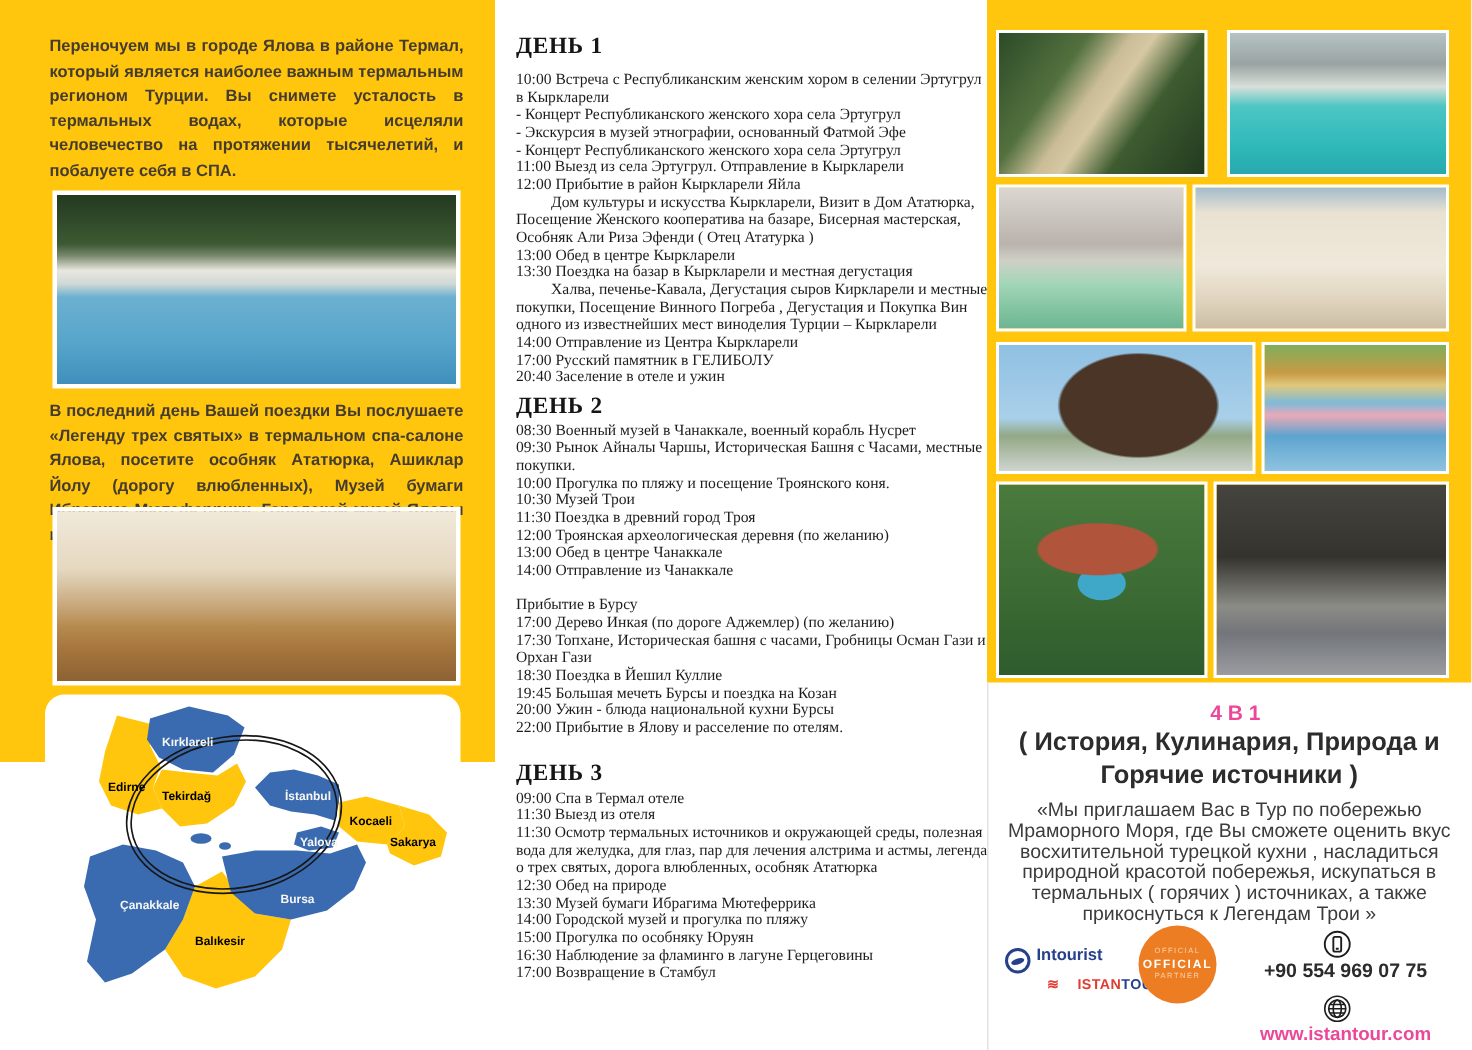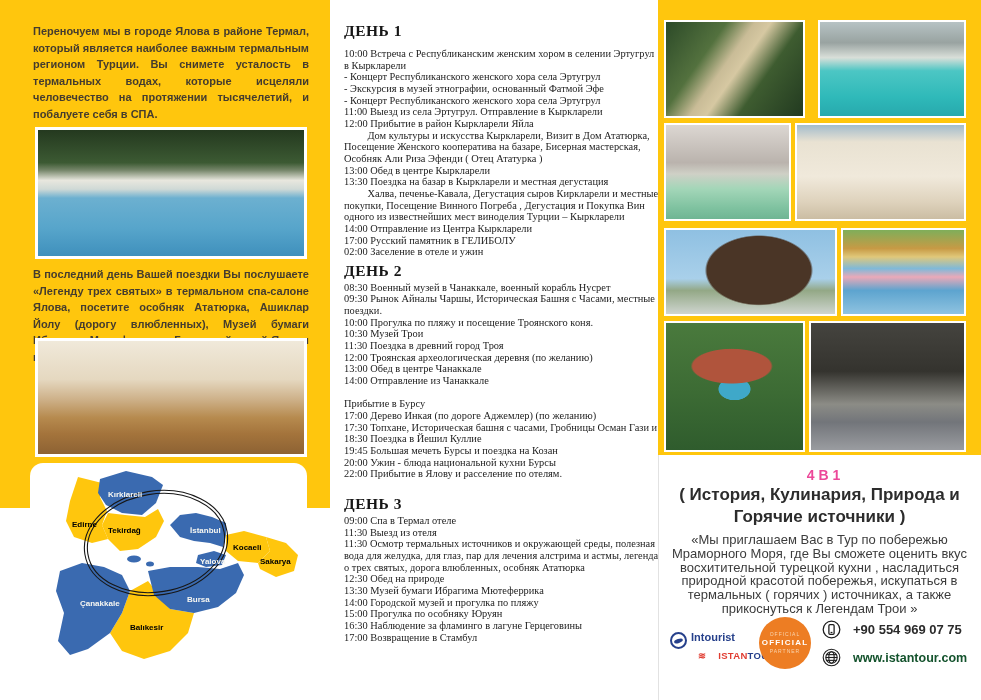--- a/index.html
+++ b/index.html
@@ -71,24 +71,24 @@
   .ist-red{color:#e03c31;margin-left:12px;}
   .ist-blue{color:#26408b;}
 
   .badge{left:759px;top:617px;width:52px;height:52px;border-radius:50%;background:#ed7d23;
          display:flex;flex-direction:column;align-items:center;justify-content:center;
          text-align:center;color:#ffffff;}
   .badge .b-small{font-size:5px;letter-spacing:1px;color:#f9d4ae;line-height:7px;}
   .badge .b-big{font-size:8px;font-weight:bold;letter-spacing:1.2px;line-height:10px;color:#ffffff;}
 
   .contact{left:822px;top:620px;width:150px;}
-  .c-row{display:flex;align-items:center;margin-bottom:9px;}
+  .c-row{display:flex;align-items:center;margin-bottom:9px;flex-direction:column;}
   .c-icon{width:19px;height:19px;margin-right:12px;flex:0 0 auto;}
   .c-phone{font-size:13px;font-weight:600;color:#2b2b2b;}
-  .c-web{font-size:12.5px;font-weight:bold;color:#14532d;}
+  .c-web{font-size:12.5px;font-weight:bold;color:#ec4899;}
 </style>
 </head>
 <body>
 
 <div class="abs panel-left">
   <p class="lp-text lp-p1">Переночуем мы в городе Ялова в районе Термал, который является наиболее важным термальным регионом Турции. Вы снимете усталость в термальных водах, которые исцеляли человечество на протяжении тысячелетий, и побалуете себя в СПА.</p>
   <div class="photo lp-photo1"></div>
   <p class="lp-text lp-p2">В последний день Вашей поездки Вы послушаете «Легенду трех святых» в термальном спа-салоне Ялова, посетите особняк Ататюрка, Ашиклар Йолу (дорогу влюбленных), Музей бумаги Ибрагима Мютеферрики, Городской музей Яловы и.</p>
   <div class="photo lp-photo2"></div>
 
@@ -141,38 +141,39 @@
       <div class="tline">&nbsp;&nbsp;&nbsp;&nbsp;&nbsp;&nbsp;&nbsp;&nbsp;&nbsp;Дом культуры и искусства Кыркларели, Визит в Дом Ататюрка,</div>
       <div class="tline">Посещение Женского кооператива  на базаре, Бисерная мастерская,</div>
       <div class="tline">Особняк Али Риза Эфенди ( Отец  Ататурка )</div>
       <div class="tline">13:00 Обед в центре Кыркларели</div>
       <div class="tline">13:30 Поездка на базар в Кыркларели и местная дегустация</div>
       <div class="tline">&nbsp;&nbsp;&nbsp;&nbsp;&nbsp;&nbsp;&nbsp;&nbsp;&nbsp;Халва, печенье-Кавала, Дегустация сыров Киркларели и местные</div>
       <div class="tline">покупки, Посещение Винного Погреба , Дегустация и Покупка Вин</div>
       <div class="tline">одного из известнейших мест  виноделия Турции – Кыркларели</div>
       <div class="tline">14:00 Отправление из Центра Кыркларели</div>
       <div class="tline">17:00 Русский памятник в ГЕЛИБОЛУ</div>
-      <div class="tline">02:00 Заселение в отеле и ужин</div>
+      <div class="tline">20:40 Заселение в отеле и ужин</div>
     </div>
 
   <h2 class="day-title d2">ДЕНЬ 2</h2>
   <div>
       <div class="tline">08:30 Военный музей в Чанаккале, военный корабль Нусрет</div>
       <div class="tline">09:30 Рынок Айналы Чаршы, Историческая Башня с Часами, местные</div>
-      <div class="tline">поездки.</div>
+      <div class="tline">покупки.</div>
       <div class="tline">10:00 Прогулка по пляжу  и посещение  Троянского коня.</div>
       <div class="tline">10:30 Музей Трои</div>
       <div class="tline">11:30 Поездка в древний город Троя</div>
       <div class="tline">12:00 Троянская археологическая деревня (по желанию)</div>
       <div class="tline">13:00 Обед в центре Чанаккале</div>
       <div class="tline">14:00 Отправление из Чанаккале</div>
       <div class="tline"></div>
       <div class="tline">Прибытие в Бурсу</div>
       <div class="tline">17:00 Дерево Инкая (по дороге Аджемлер) (по желанию)</div>
       <div class="tline">17:30 Топхане, Историческая башня с часами, Гробницы Осман Гази и</div>
+      <div class="tline">Орхан Гази</div>
       <div class="tline">18:30 Поездка в Йешил Куллие</div>
       <div class="tline">19:45 Большая мечеть Бурсы и поездка на Козан</div>
       <div class="tline">20:00 Ужин - блюда национальной кухни Бурсы</div>
       <div class="tline">22:00 Прибытие в Ялову и расселение по отелям.</div>
     </div>
 
   <h2 class="day-title d3">ДЕНЬ 3</h2>
   <div>
       <div class="tline">09:00 Спа в Термал отеле</div>
       <div class="tline">11:30 Выезд из отеля</div>

